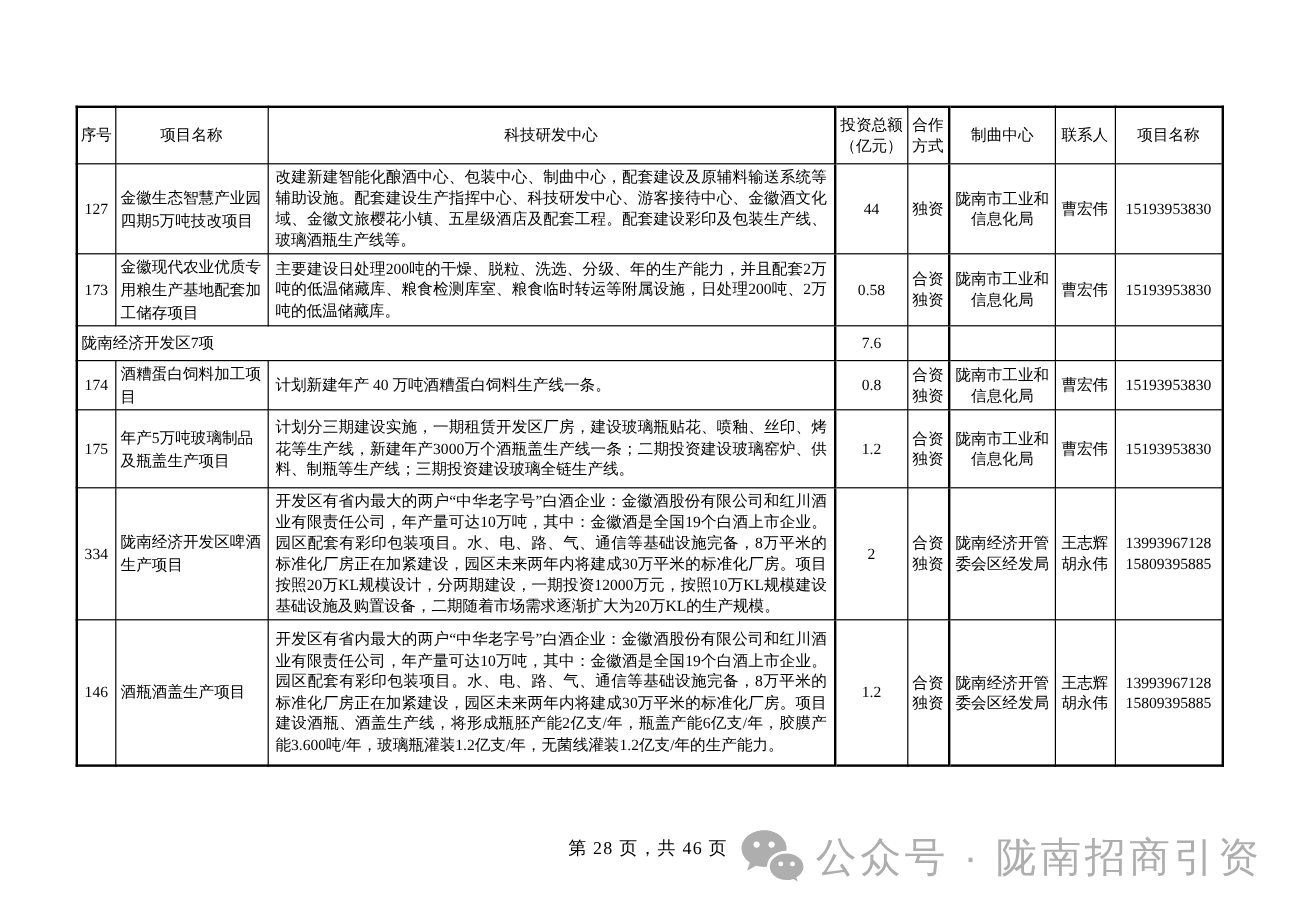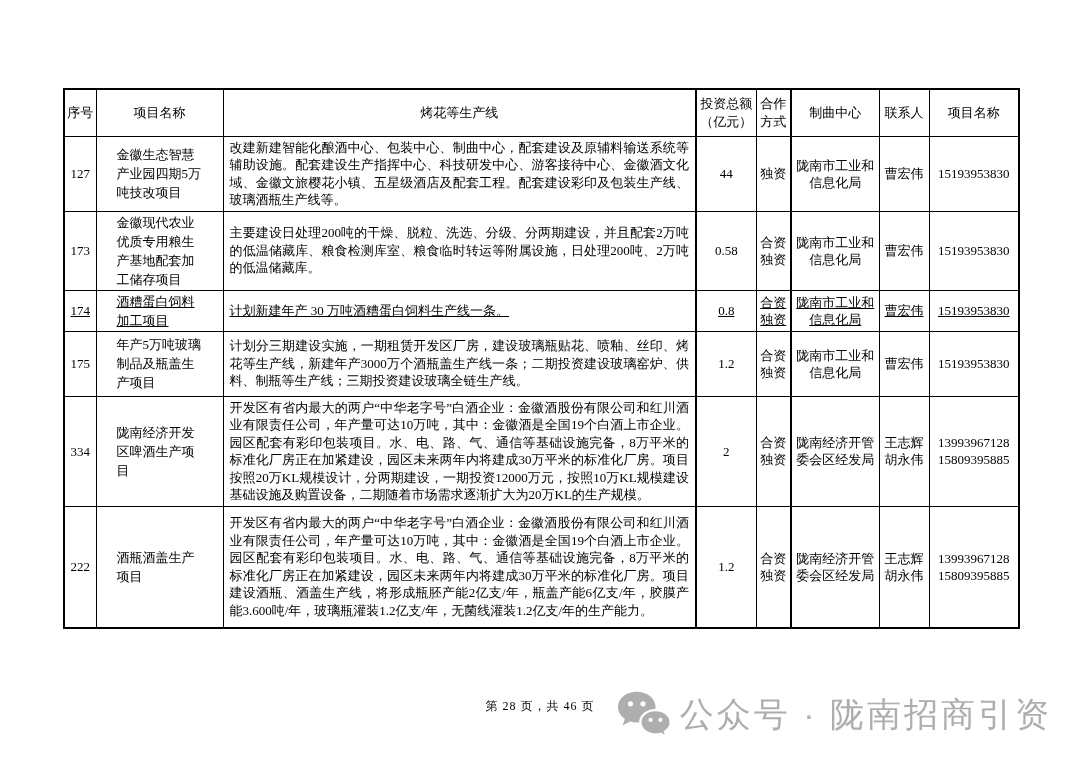--- a/index.html
+++ b/index.html
@@ -21,47 +21,47 @@
     font-size: 13px;
     overflow: hidden;
   }
   .project-table th {
     text-align: center;
     line-height: 18px;
     white-space: pre-line;
     padding: 2px 1px;
   }
   td.c-center { text-align: center; padding: 1px 2px; line-height: 17px; }
-  td.c-name   { text-align: left;  padding: 1px 20px; line-height: 19px; }
+  td.c-name   { text-align: left;  padding: 1px 4px; line-height: 19px; }
   td.c-content{
     text-align: justify;
     text-justify: inter-ideograph;
     padding: 2px 6px;
     line-height: 17.5px;
     margin-top: 16px;
   }
   td.c-section{ text-align: left; padding: 1px 3px; }
   .ml { white-space: pre-line; }
   .b2l { border-left-width: 2px !important; }
 
   .h-header { height: 47px; }
   .h-172 { height: 72px; }
   .h-173 { height: 60px; }
   .h-sec { height: 29px; }
-  .h-174 { height: 34px; text-decoration: underline; }
+  .h-174 { height: 34px; }
   .h-175 { height: 65px; }
   .h-176 { height: 105px; }
   .h-177 { height: 122px; }
 
   .page-footer {
     position: absolute;
     left: 0; top: 698px;
     width: 1080px;
     text-align: center;
-    font-size: 12px;
+    font-size: 15px;
     letter-spacing: 1px;
   }
 
   .watermark {
     position: absolute;
     right: 28px; top: 690px;
     display: flex;
     align-items: center;
     gap: 10px;
     color: #aeaeae;
@@ -85,21 +85,21 @@
         <col style="width:60px">
       <col style="width:35px">
         <col style="width:88px">
         <col style="width:50px">
         <col style="width:90px">
     </colgroup>
     <tbody>
         <tr class="h-header">
       <th>序号</th>
       <th>项目名称</th>
-      <th>烤花等生产线</th>
+      <th>科技研发中心</th>
       <th class="b2l">投资总额
 （亿元）</th>
       <th>合作
 方式</th>
       <th class="b2l">制曲中心</th>
       <th>联系人</th>
       <th>项目名称</th>
     </tr>
 
     <tr class="h-172">
@@ -110,35 +110,43 @@
       <td class="c-center ml">独资</td>
       <td class="c-center ml b2l">陇南市工业和
 信息化局</td>
       <td class="c-center ml">曹宏伟</td>
       <td class="c-center ml">15193953830</td>
     </tr>
 
     <tr class="h-173">
       <td class="c-center">173</td>
       <td class="c-name">金徽现代农业优质专用粮生产基地配套加工储存项目</td>
-      <td class="c-content">主要建设日处理200吨的干燥、脱粒、洗选、分级、分两期建设，并且配套2万吨的低温储藏库、粮食检测库室、粮食临时转运等附属设施，日处理200吨、2万吨的低温储藏库。</td>
+      <td class="c-content">主要建设日处理200吨的干燥、脱粒、洗选、分级、年的生产能力，并且配套2万吨的低温储藏库、粮食检测库室、粮食临时转运等附属设施，日处理200吨、2万吨的低温储藏库。</td>
       <td class="c-center b2l">0.58</td>
       <td class="c-center ml">合资
 独资</td>
       <td class="c-center ml b2l">陇南市工业和
 信息化局</td>
       <td class="c-center ml">曹宏伟</td>
       <td class="c-center ml">15193953830</td>
     </tr>
 
+    <tr class="h-sec">
+      <td class="c-section" colspan="3">陇南经济开发区7项</td>
+      <td class="c-center b2l">7.6</td>
+      <td class="c-center"></td>
+      <td class="c-center b2l"></td>
+      <td class="c-center"></td>
+      <td class="c-center"></td>
+    </tr>
 
     <tr class="h-174">
       <td class="c-center">174</td>
       <td class="c-name">酒糟蛋白饲料加工项目</td>
-      <td class="c-content">计划新建年产 30 万吨酒糟蛋白饲料生产线一条。</td>
+      <td class="c-content">计划新建年产 40 万吨酒糟蛋白饲料生产线一条。</td>
       <td class="c-center b2l">0.8</td>
       <td class="c-center ml">合资
 独资</td>
       <td class="c-center ml b2l">陇南市工业和
 信息化局</td>
       <td class="c-center ml">曹宏伟</td>
       <td class="c-center ml">15193953830</td>
     </tr>
 
     <tr class="h-175">
@@ -163,21 +171,21 @@
 独资</td>
       <td class="c-center ml b2l">陇南经济开管
 委会区经发局</td>
       <td class="c-center ml">王志辉
 胡永伟</td>
       <td class="c-center ml">13993967128
 15809395885</td>
     </tr>
 
     <tr class="h-177">
-      <td class="c-center">222</td>
+      <td class="c-center">146</td>
       <td class="c-name">酒瓶酒盖生产项目</td>
       <td class="c-content">开发区有省内最大的两户“中华老字号”白酒企业：金徽酒股份有限公司和红川酒业有限责任公司，年产量可达10万吨，其中：金徽酒是全国19个白酒上市企业。园区配套有彩印包装项目。水、电、路、气、通信等基础设施完备，8万平米的标准化厂房正在加紧建设，园区未来两年内将建成30万平米的标准化厂房。项目建设酒瓶、酒盖生产线，将形成瓶胚产能2亿支/年，瓶盖产能6亿支/年，胶膜产能3.600吨/年，玻璃瓶灌装1.2亿支/年，无菌线灌装1.2亿支/年的生产能力。</td>
       <td class="c-center b2l">1.2</td>
       <td class="c-center ml">合资
 独资</td>
       <td class="c-center ml b2l">陇南经济开管
 委会区经发局</td>
       <td class="c-center ml">王志辉
 胡永伟</td>
       <td class="c-center ml">13993967128

